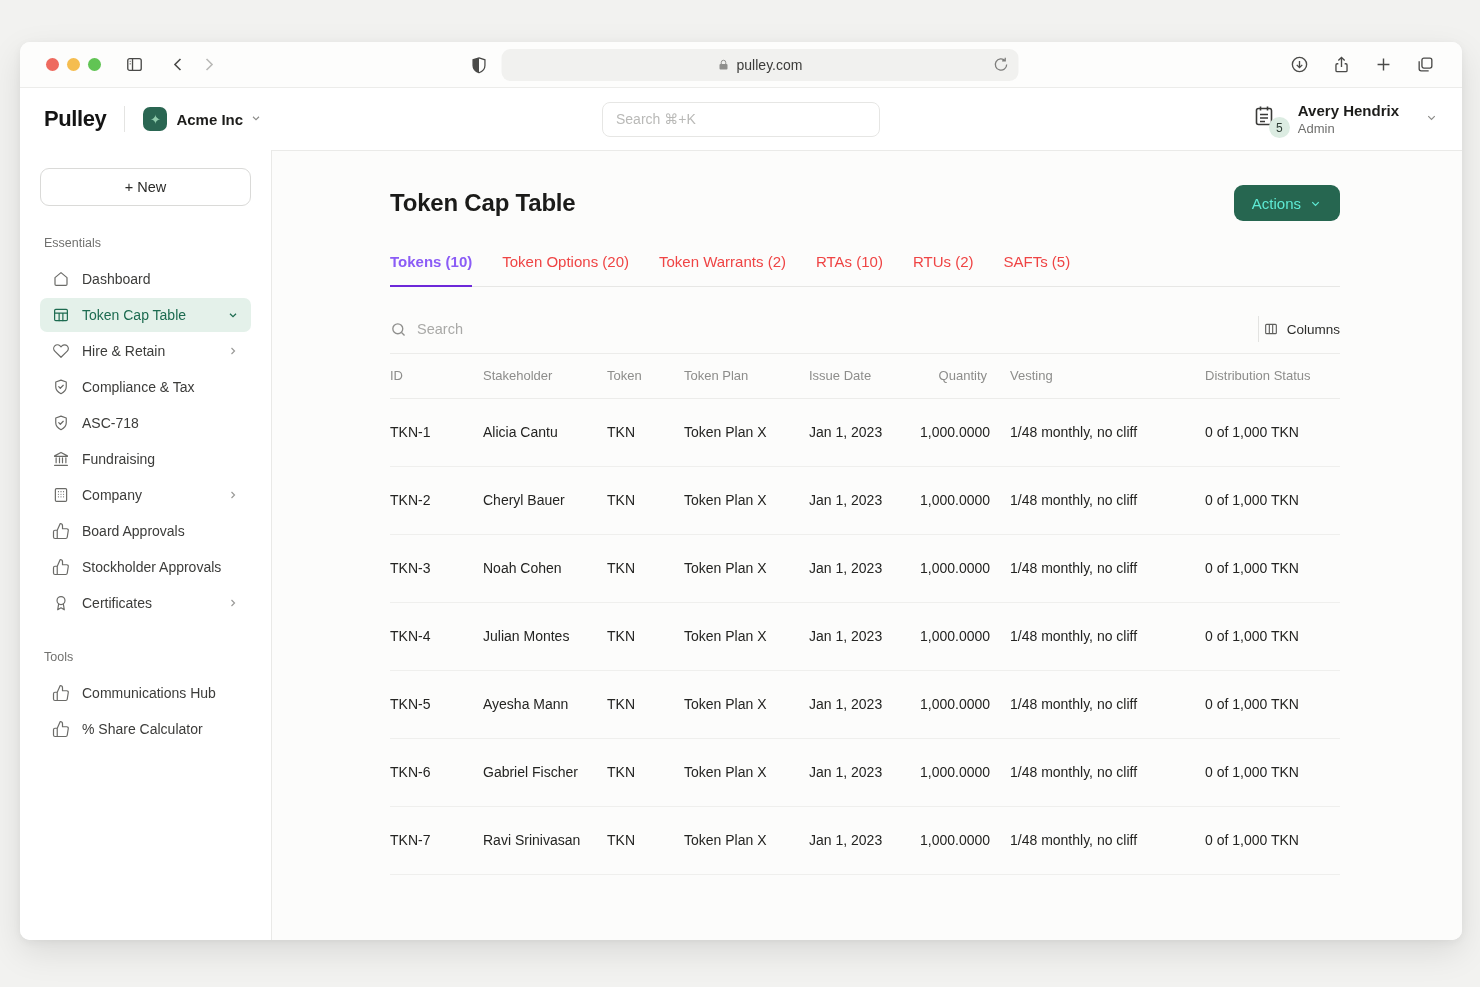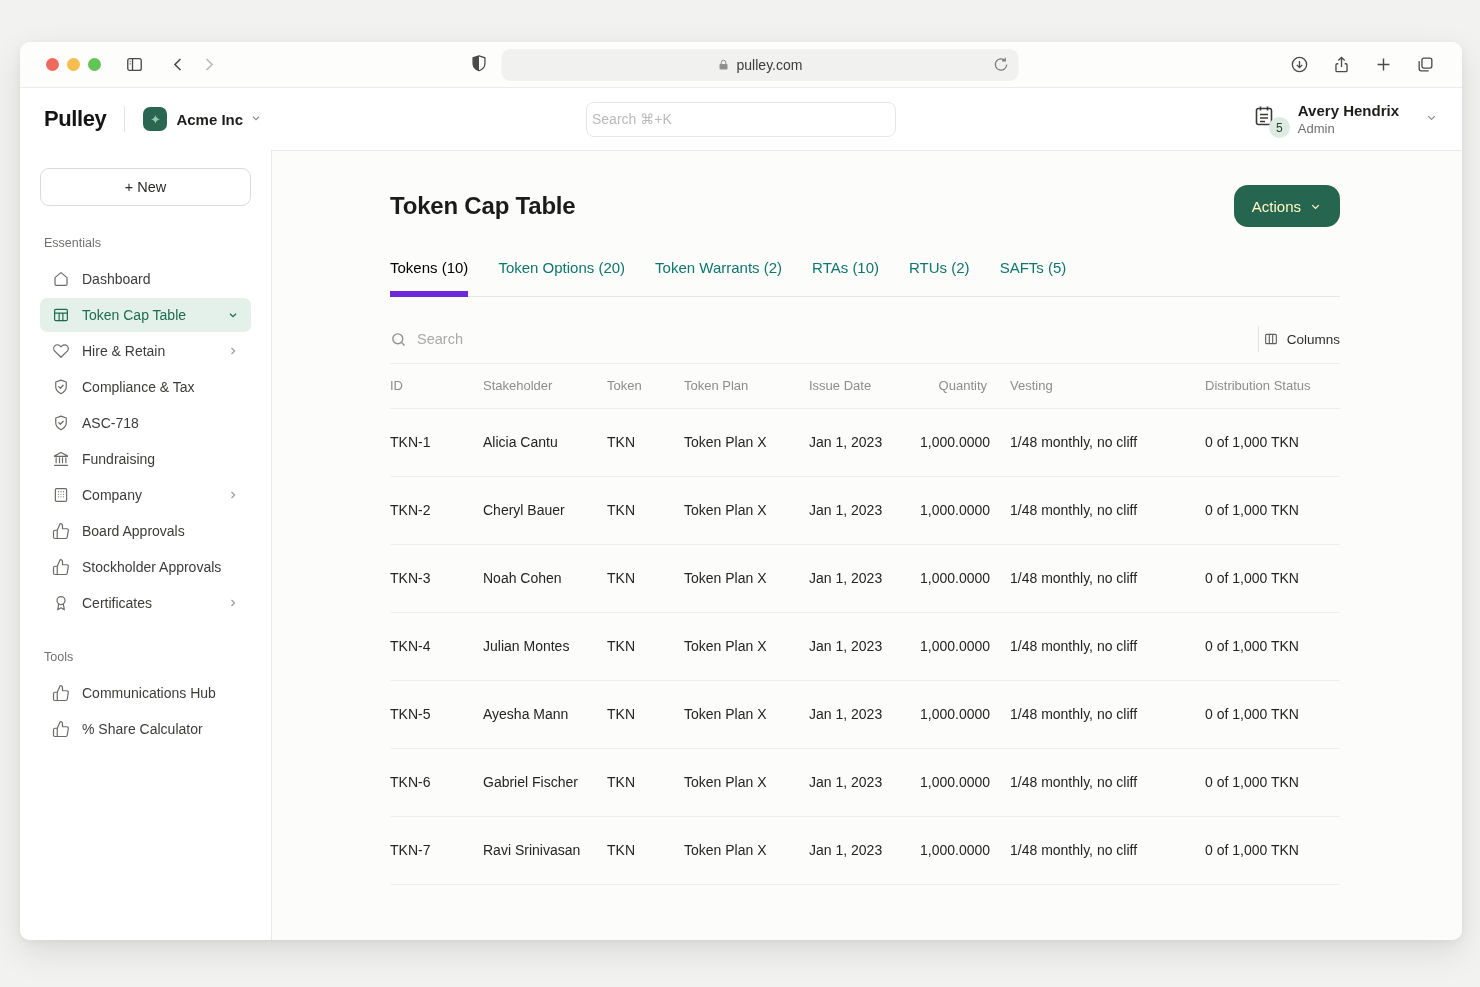--- a/index.html
+++ b/index.html
@@ -11,36 +11,36 @@
             display:flex; flex-direction:column; overflow:hidden; }
 
   
   .toolbar { height:46px; flex:0 0 46px; background:#fdfdfc; border-bottom:1px solid #ececea;
              display:flex; align-items:center; padding:0 14px; position:relative; }
   .lights { display:flex; gap:8px; margin-left:12px; }
   .light { width:13px; height:13px; border-radius:50%; }
   .tbtn { width:30px; height:30px; display:flex; align-items:center; justify-content:center; color:#4a4a48; }
   .tbtn svg { width:19px; height:19px; }
   .tbtn.dim { color:#b9b9b7; }
-  .urlwrap { position:absolute; left:50%; transform:translateX(-50%); display:flex; align-items:flex-start; gap:8px; }
+  .urlwrap { position:absolute; left:50%; transform:translateX(-50%); display:flex; align-items:flex-end; gap:8px; }
   .urlbar { width:517px; height:32px; background:#f1f1ef; border-radius:9px; position:relative;
             display:flex; align-items:center; justify-content:center; gap:7px; color:#3c3c3a; font-size:14px; }
   .urlbar .reload { position:absolute; right:9px; top:7px; color:#7d7d7b; }
   .tool-right { position:absolute; right:22px; display:flex; gap:12px; align-items:center; }
 
   
   .appheader { height:62px; flex:0 0 62px; background:#fff; display:flex; align-items:center; padding:0 24px; position:relative; }
   .logo { font-size:22px; font-weight:700; letter-spacing:-.4px; color:#141414; }
   .hdr-divider { width:1px; height:26px; background:#e4e4e2; margin:0 18px; }
   .orgicon { width:24px; height:24px; border-radius:7px; background:#2a6652; color:#8ecbab; font-size:13px;
              display:flex; align-items:center; justify-content:center; margin-right:9px; }
   .orgname { font-size:15px; font-weight:700; color:#1c1c1a; margin-right:7px; }
   .chev { color:#8b8b89; }
-  .hdr-search { position:absolute; left:50%; transform:translateX(-50%); width:310px; height:35px;
-                border:1px solid #e6e6e4; border-radius:8px; padding:0 5px; font-size:14px; color:#3a3a38;
+  .hdr-search { position:absolute; left:50%; transform:translateX(-50%); width:278px; height:35px;
+                border:1px solid #e6e6e4; border-radius:8px; padding:0 13px; font-size:14px; color:#3a3a38;
                 background:#fff; outline:none; font-family:inherit; }
   .hdr-search::placeholder { color:#b9b9b7; }
   .hdr-right { position:absolute; right:24px; display:flex; align-items:center; gap:16px; }
   .notif { position:relative; width:30px; height:30px; color:#3a3a38; }
   .notif svg { width:24px; height:24px; }
   .badge { position:absolute; right:-8px; bottom:-4px; width:21px; height:21px; border-radius:50%;
            background:#dcece2; color:#2e3d35; font-size:12px; display:flex; align-items:center; justify-content:center; }
   .uname { font-size:15px; font-weight:700; color:#1c1c1a; line-height:1.25; }
   .urole { font-size:13px; color:#6f6f6d; }
 
@@ -57,26 +57,26 @@
   .sitem .ic svg { width:18px; height:18px; display:block; }
   .sitem .lbl { flex:1; white-space:nowrap; }
   .sitem .sch { color:#9a9a98; display:flex; }
   .sitem.active { background:#e4f1ea; color:#1c6b50; }
   .sitem.active .ic, .sitem.active .sch { color:#1c6b50; }
 
   .main { flex:1; background:#fcfcfb; border-top:1px solid #eaeae8; padding:34px 0 0 118px; min-width:0; }
   .maininner { width:950px; }
   .titlerow { display:flex; align-items:center; justify-content:space-between; }
   .ptitle { font-size:24px; font-weight:700; color:#1b1b19; letter-spacing:-.2px; }
-  .actions { height:42px; padding:0 18px; border:none; border-radius:14px; background:#266650; color:#fef9c3;
+  .actions { height:36px; padding:0 18px; border:none; border-radius:9px; background:#266650; color:#5eead4;
              font-size:15px; font-family:inherit; display:flex; align-items:center; gap:8px; cursor:pointer; }
 
   .tabs { display:flex; gap:30px; margin-top:32px; border-bottom:1px solid #e7e7e5; }
-  .tab { font-size:15px; color:#0f766e; padding-bottom:15px; cursor:pointer; white-space:nowrap; }
-  .tab.active { color:#000000; font-weight:400; border-bottom:6px solid #6d28d9; margin-bottom:-1px; }
+  .tab { font-size:15px; color:#ef4444; padding-bottom:15px; cursor:pointer; white-space:nowrap; }
+  .tab.active { color:#8b5cf6; font-weight:700; border-bottom:2px solid #6d28d9; margin-bottom:-1px; }
 
   .ttoolbar { height:49px; display:flex; align-items:center; border-bottom:1px solid #ececea; margin-top:18px; }
   .tsearch { display:flex; align-items:center; gap:10px; flex:1; color:#a9a9a7; }
   .tsearch svg { width:17px; height:17px; color:#8f8f8d; }
   .tsearch input { border:none; outline:none; background:transparent; font-size:14.5px; font-family:Liberation Sans, sans-serif; flex:1; color:#3a3a38; }
   .tsearch input::placeholder { color:#a9a9a7; }
   .colbtn { display:flex; align-items:center; gap:8px; font-size:13.5px; color:#2e2e2c;
             border-left:1px solid #e3e3e1; padding-left:4px; height:26px; cursor:pointer; }
   .colbtn svg { width:16px; height:16px; color:#5f5f5d; }
 

